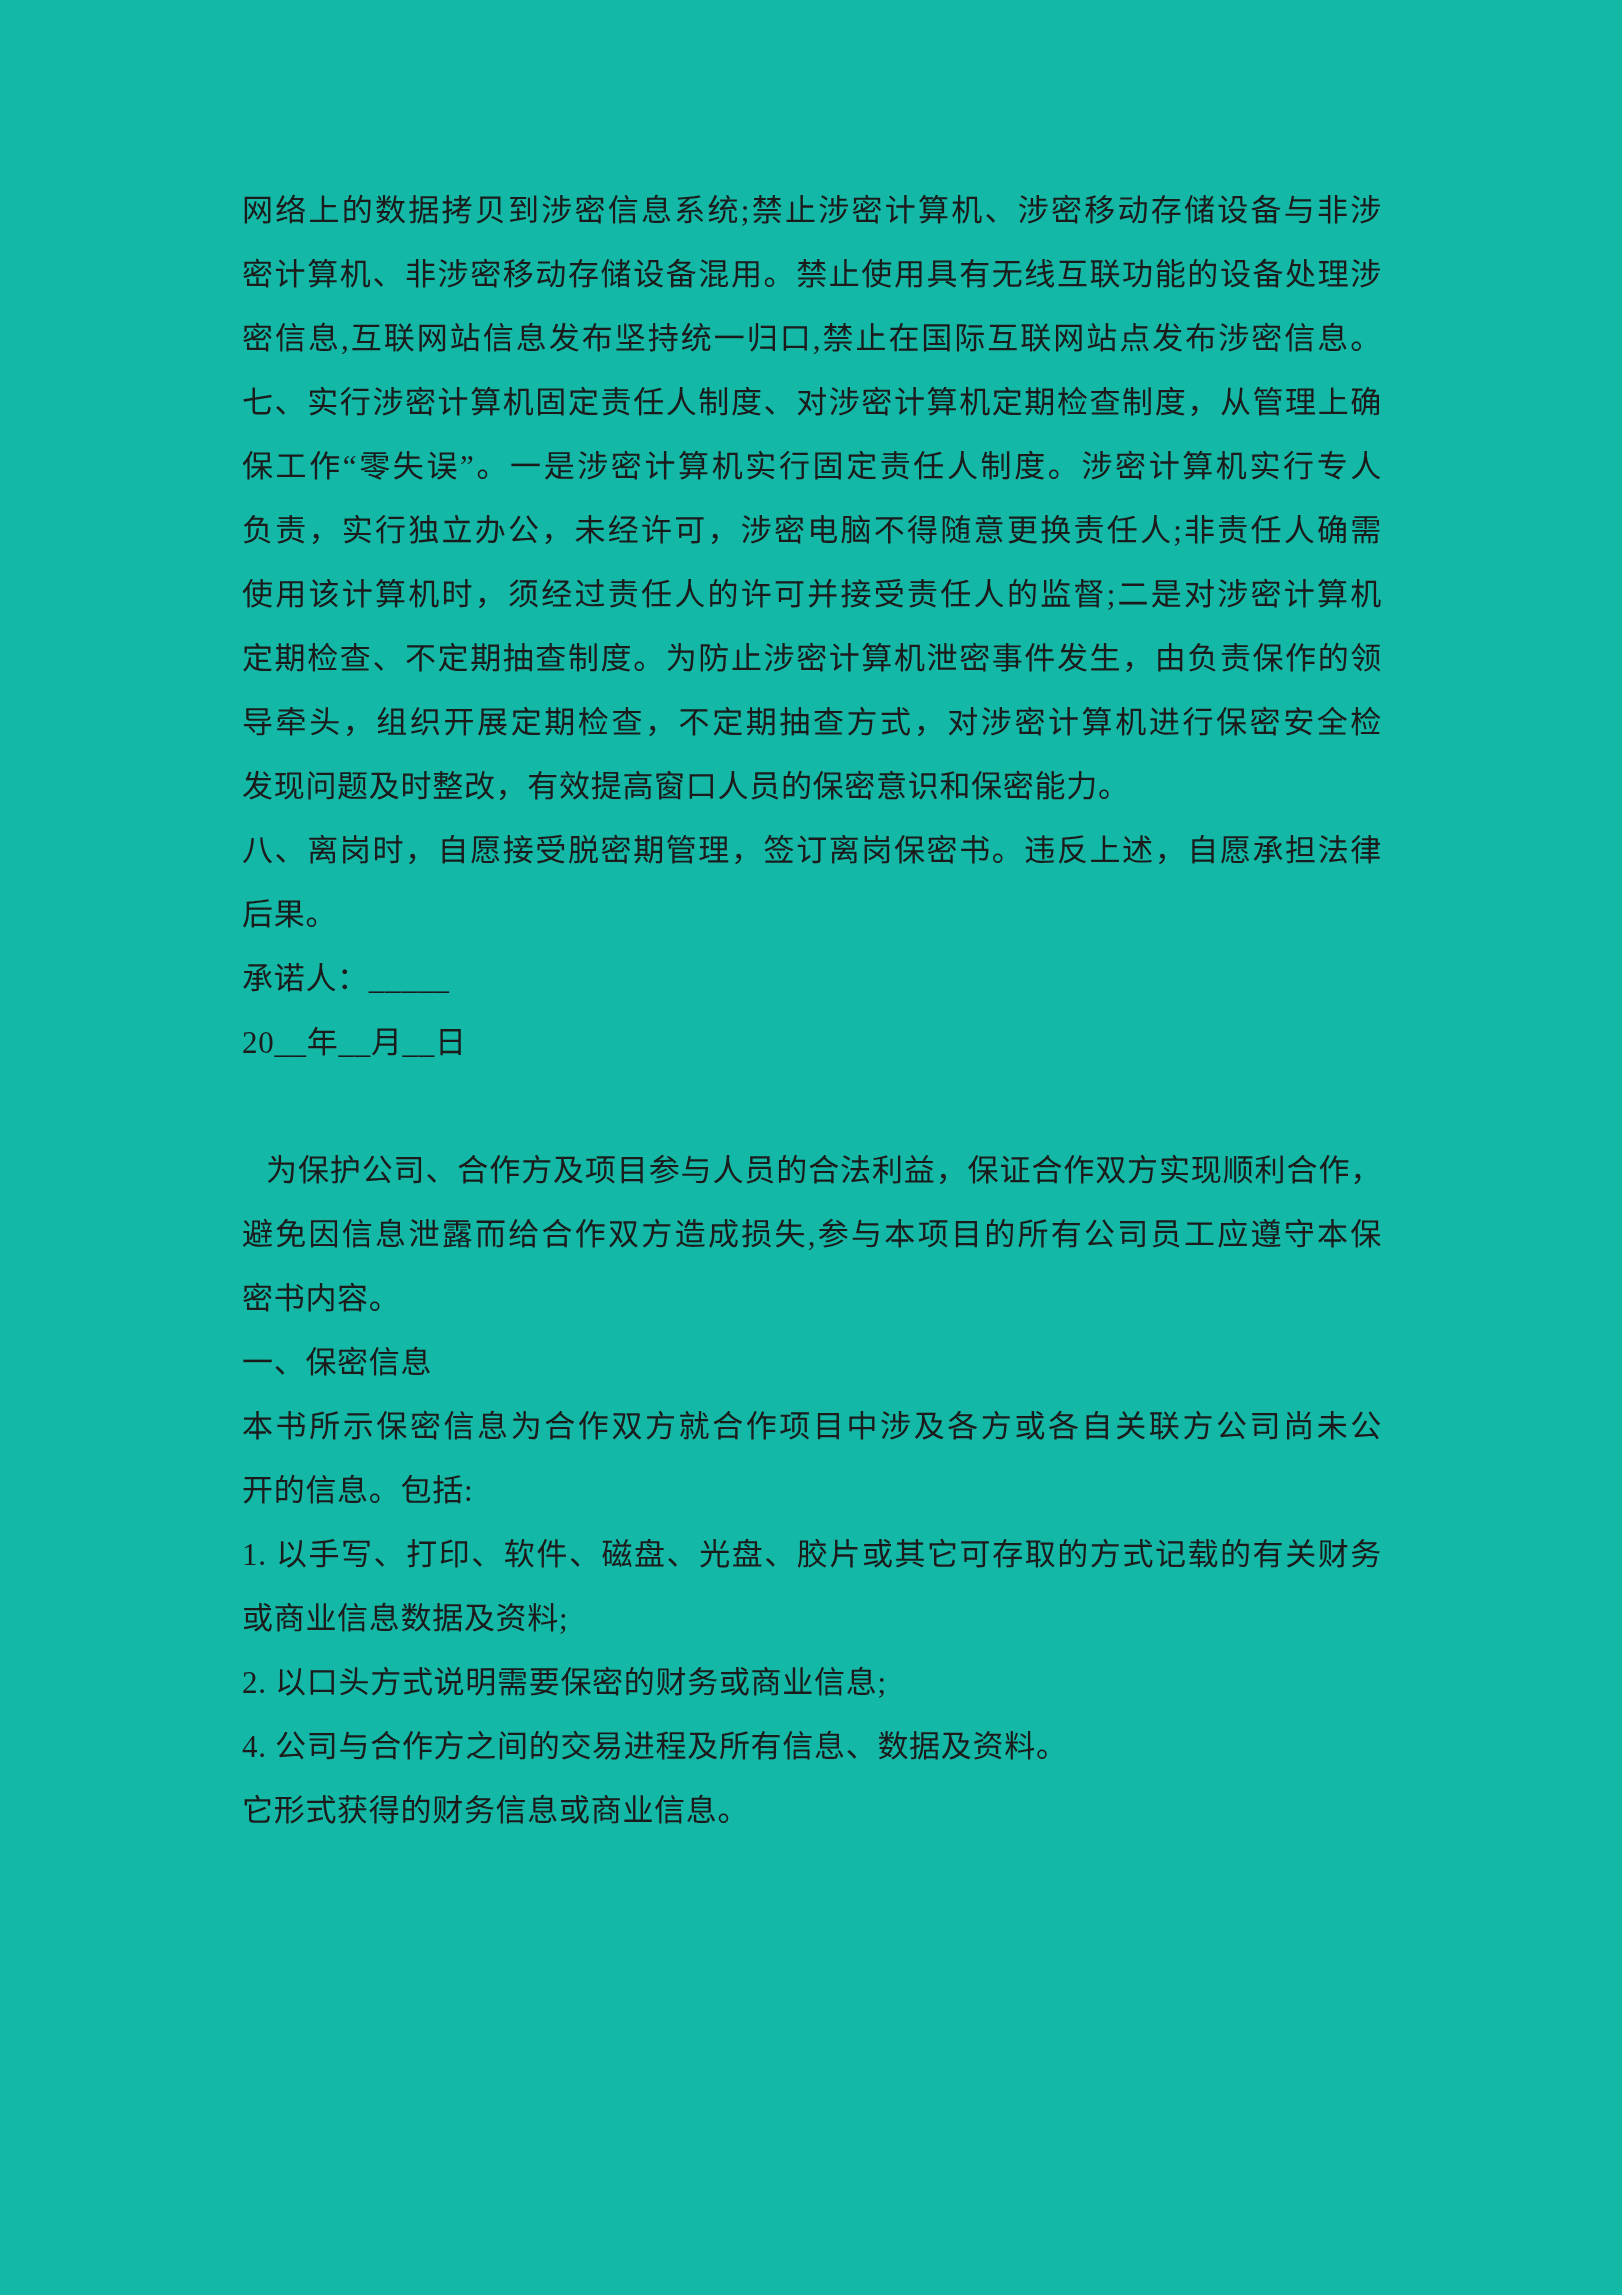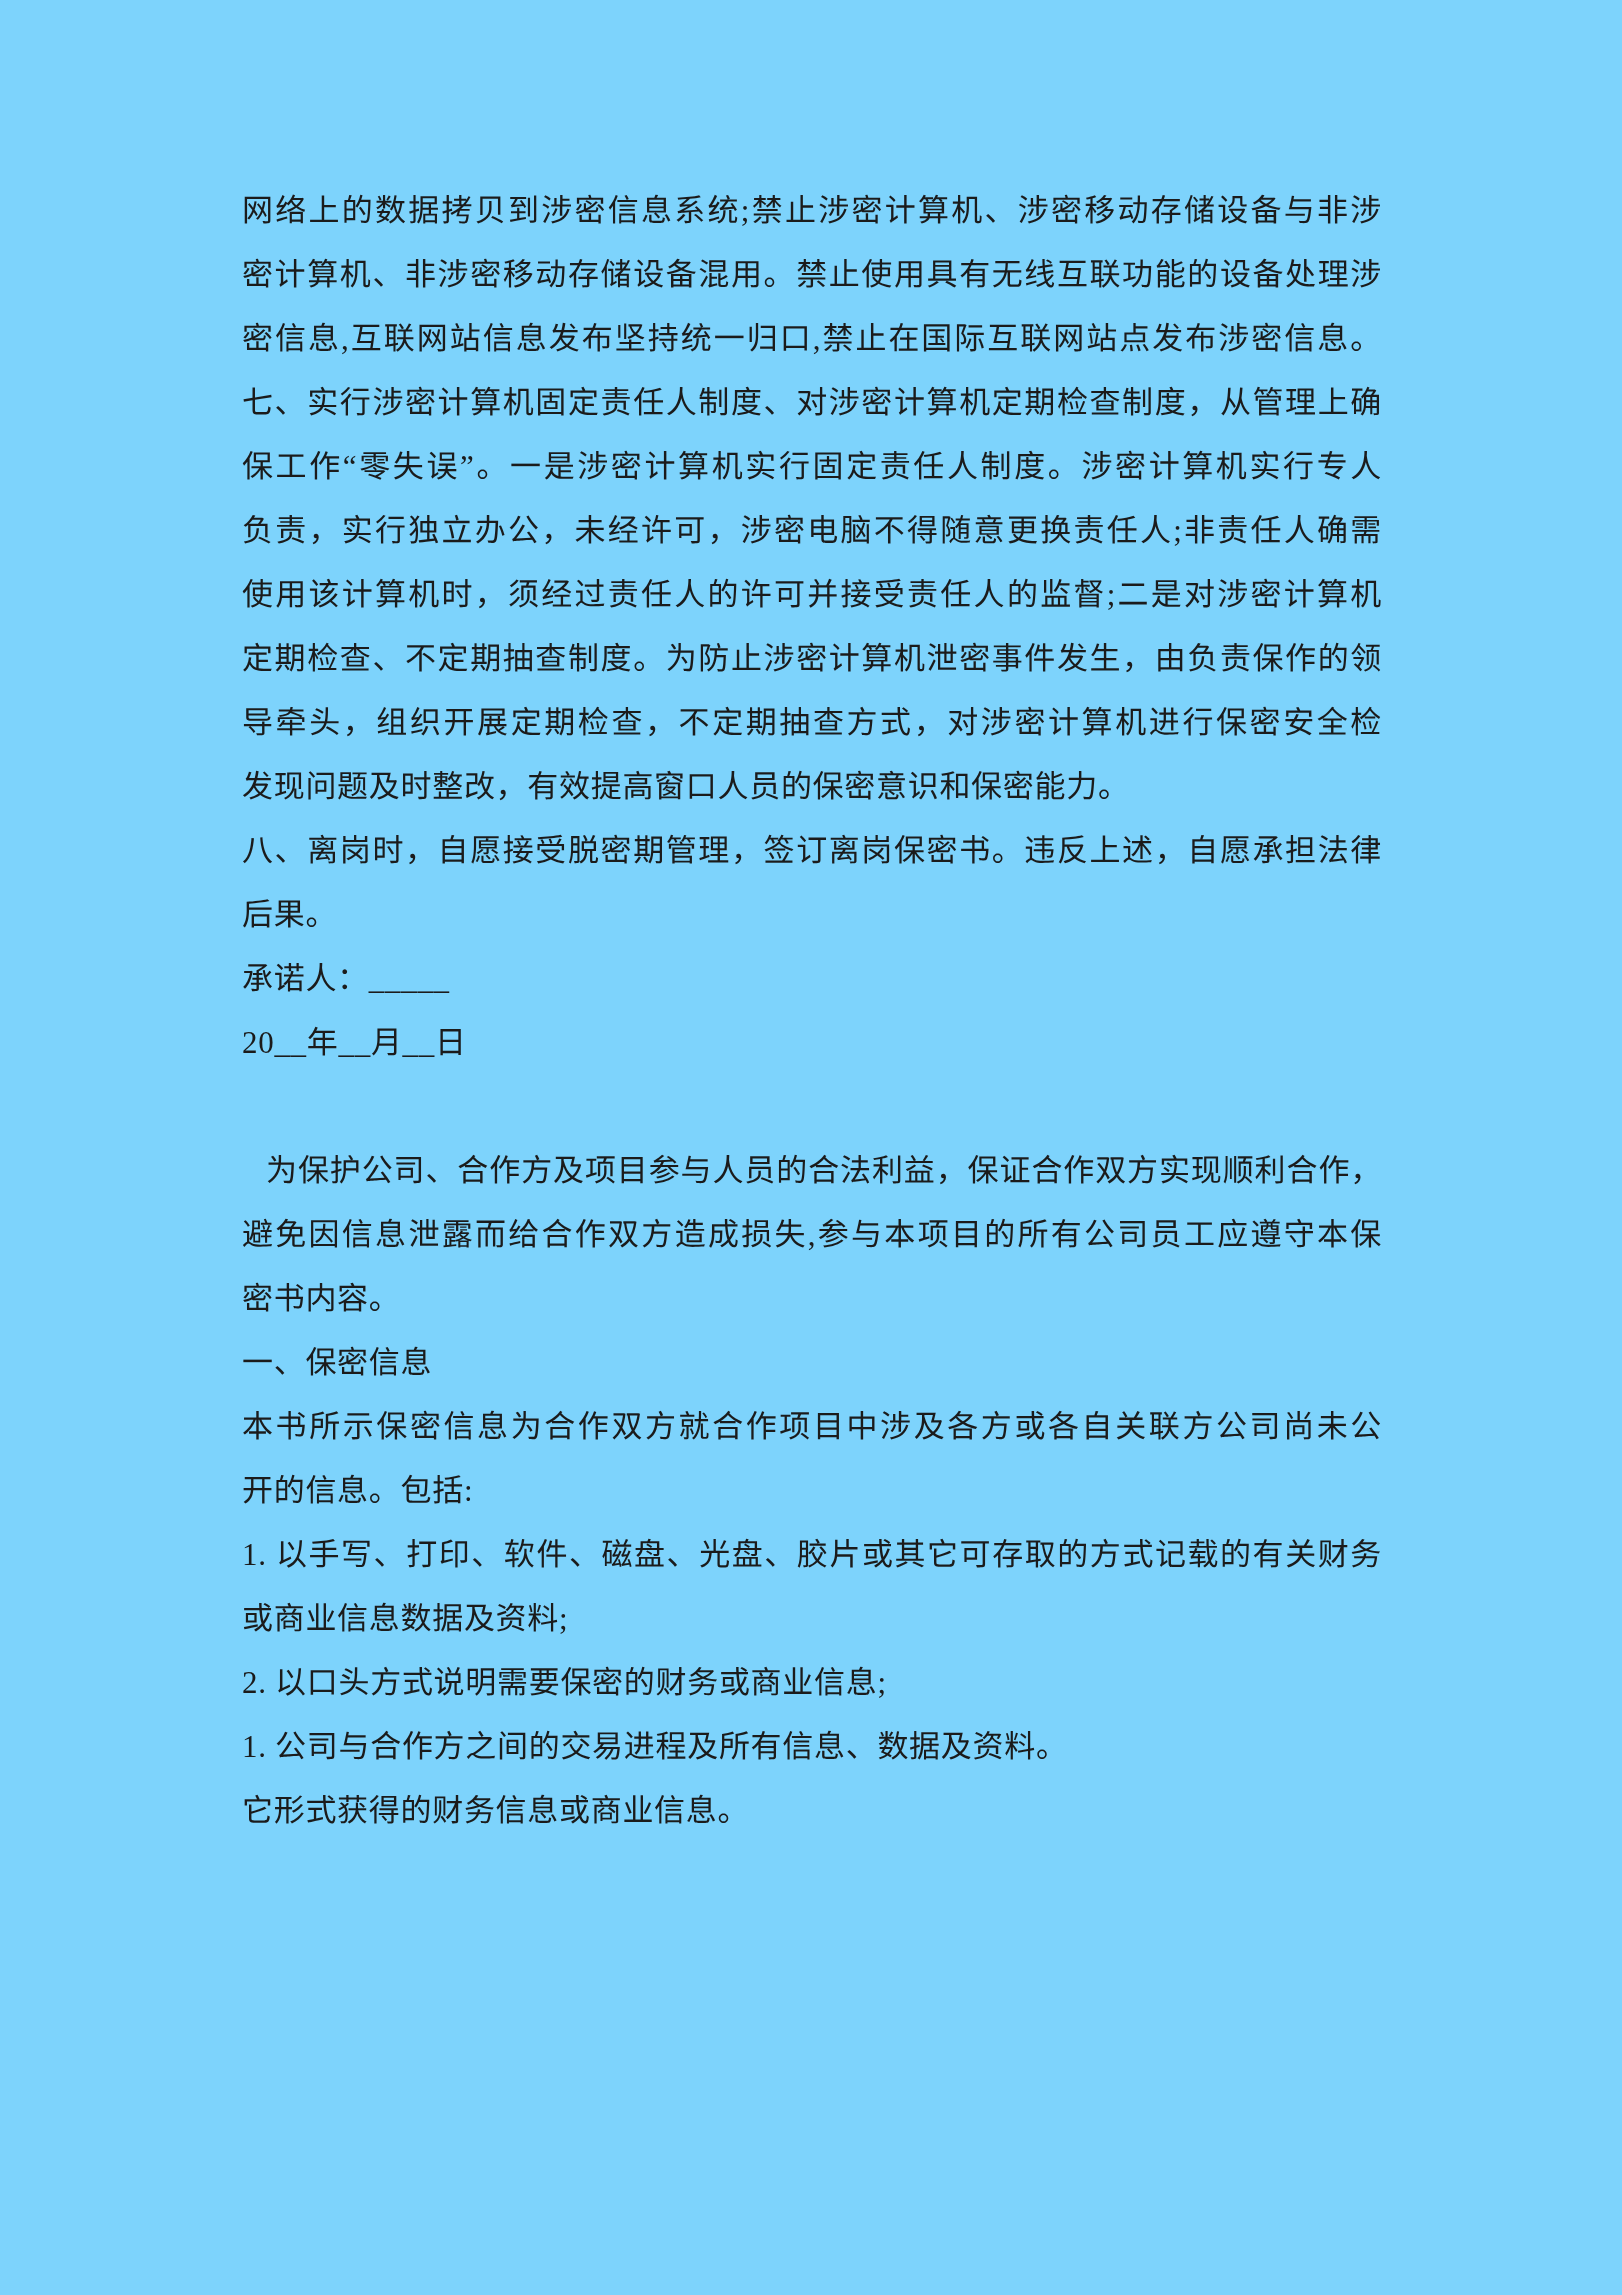--- a/index.html
+++ b/index.html
@@ -4,21 +4,21 @@
 <style>
   html, body {
     margin: 0;
     padding: 0;
     background: #ffffff;
   }
   .page {
     position: relative;
     width: 1623px;
     height: 2295px;
-    background: #7dd3fc;
+    background: #14b8a6;
     overflow: hidden;
     font-family: "Liberation Serif", "DejaVu Serif", serif;
     text-decoration: underline;
   }
   .doc-body {
     position: absolute;
     left: 242px;
     top: 179px;
     width: 1140px;
   }
@@ -63,17 +63,17 @@
       <div class="line">20__年__月__日</div>
       <div class="line just gap">为保护公司、合作方及项目参与人员的合法利益，保证合作双方实现顺利合作，</div>
       <div class="line just">避免因信息泄露而给合作双方造成损失,参与本项目的所有公司员工应遵守本保</div>
       <div class="line">密书内容。</div>
       <div class="line">一、保密信息</div>
       <div class="line just">本书所示保密信息为合作双方就合作项目中涉及各方或各自关联方公司尚未公</div>
       <div class="line">开的信息。包括:</div>
       <div class="line just">1. 以手写、打印、软件、磁盘、光盘、胶片或其它可存取的方式记载的有关财务</div>
       <div class="line">或商业信息数据及资料;</div>
       <div class="line">2. 以口头方式说明需要保密的财务或商业信息;</div>
-      <div class="line">1. 公司与合作方之间的交易进程及所有信息、数据及资料。</div>
+      <div class="line">4. 公司与合作方之间的交易进程及所有信息、数据及资料。</div>
       <div class="line">它形式获得的财务信息或商业信息。</div>
     </div>
 </div>
 
 
 </body></html>

